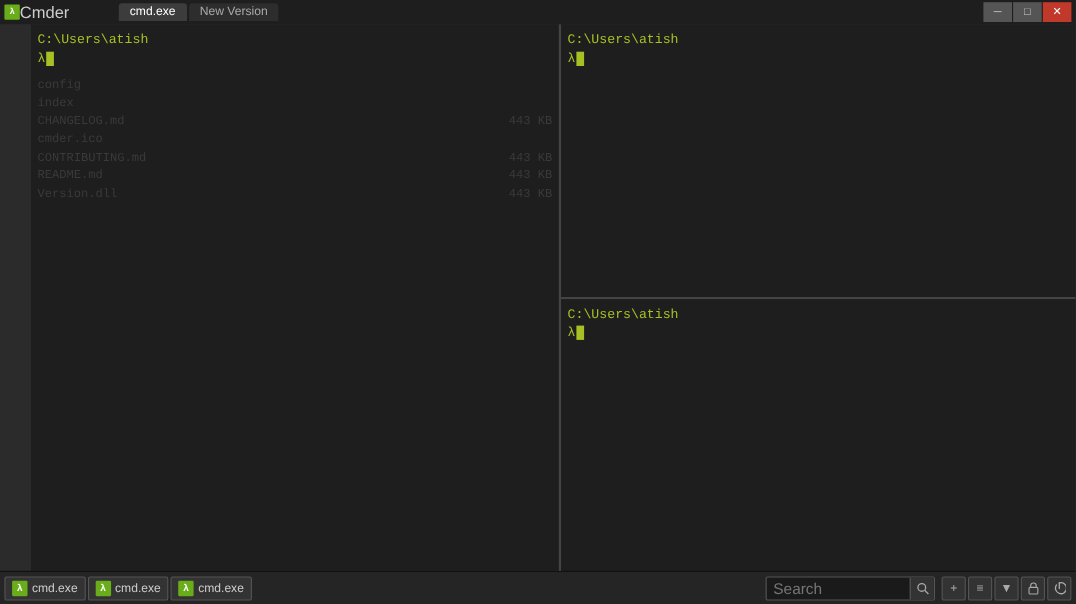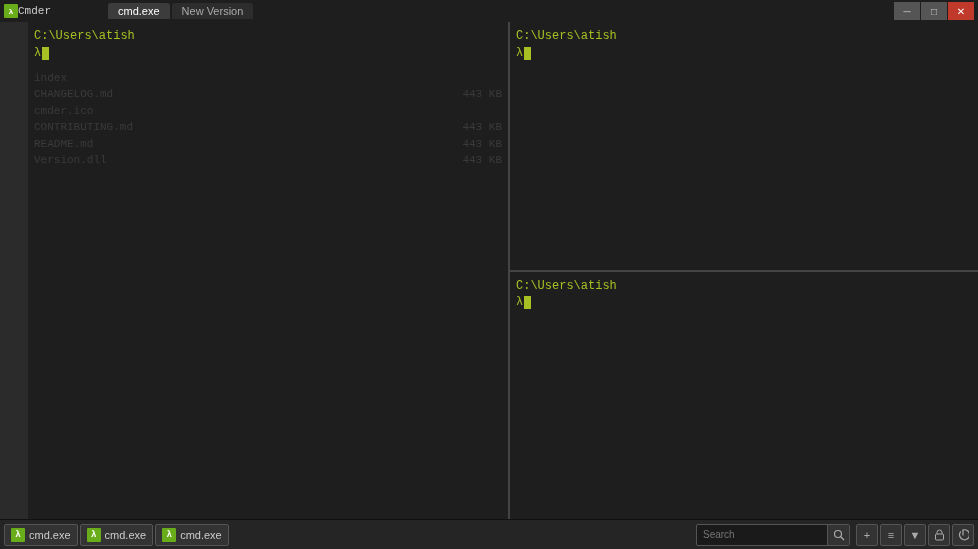--- a/index.html
+++ b/index.html
@@ -18,22 +18,22 @@
       display: flex;
       align-items: center;
       background: #1e1e1e;
       height: 22px;
       padding: 0 4px;
       flex-shrink: 0;
       user-select: none;
     }
     .title-bar-title {
       color: #cccccc;
-      font-size: 11px;
-      font-family: Liberation Mono, monospace;
+      font-size: 15px;
+      font-family: Liberation Sans, sans-serif;
       flex: 1;
     }
     .title-bar-tabs {
       display: flex;
       gap: 2px;
       flex: 1;
     }
     .title-tab {
       background: #2d2d2d;
       color: #aaa;
@@ -171,21 +171,21 @@
       border: 1px solid #555;
       height: 22px;
       border-radius: 2px;
       overflow: hidden;
     }
     .taskbar-search-input {
       background: transparent;
       border: none;
       outline: none;
       color: #aaa;
-      font-size: 10px;
+      font-size: 14px;
       font-family: 'Segoe UI', Arial, sans-serif;
       padding: 0 6px;
       width: 130px;
     }
     .taskbar-search-btn {
       background: #333;
       border: none;
       border-left: 1px solid #555;
       height: 22px;
       width: 22px;
@@ -262,20 +262,24 @@
 <div class="terminal-area">
 
   <div class="panel-left">
     <div class="term-path">C:\Users\atish</div>
     <div class="term-prompt">
       <span>λ</span>
       <span class="term-cursor"></span>
     </div>
     <div class="term-faded-text">
       <div class="term-faded-line">
+          <span>config</span>
+          <span></span>
+        </div>
+      <div class="term-faded-line">
           <span>index</span>
           <span></span>
         </div>
       <div class="term-faded-line">
           <span>CHANGELOG.md</span>
           <span>443 KB</span>
         </div>
       <div class="term-faded-line">
           <span>cmder.ico</span>
           <span></span>

